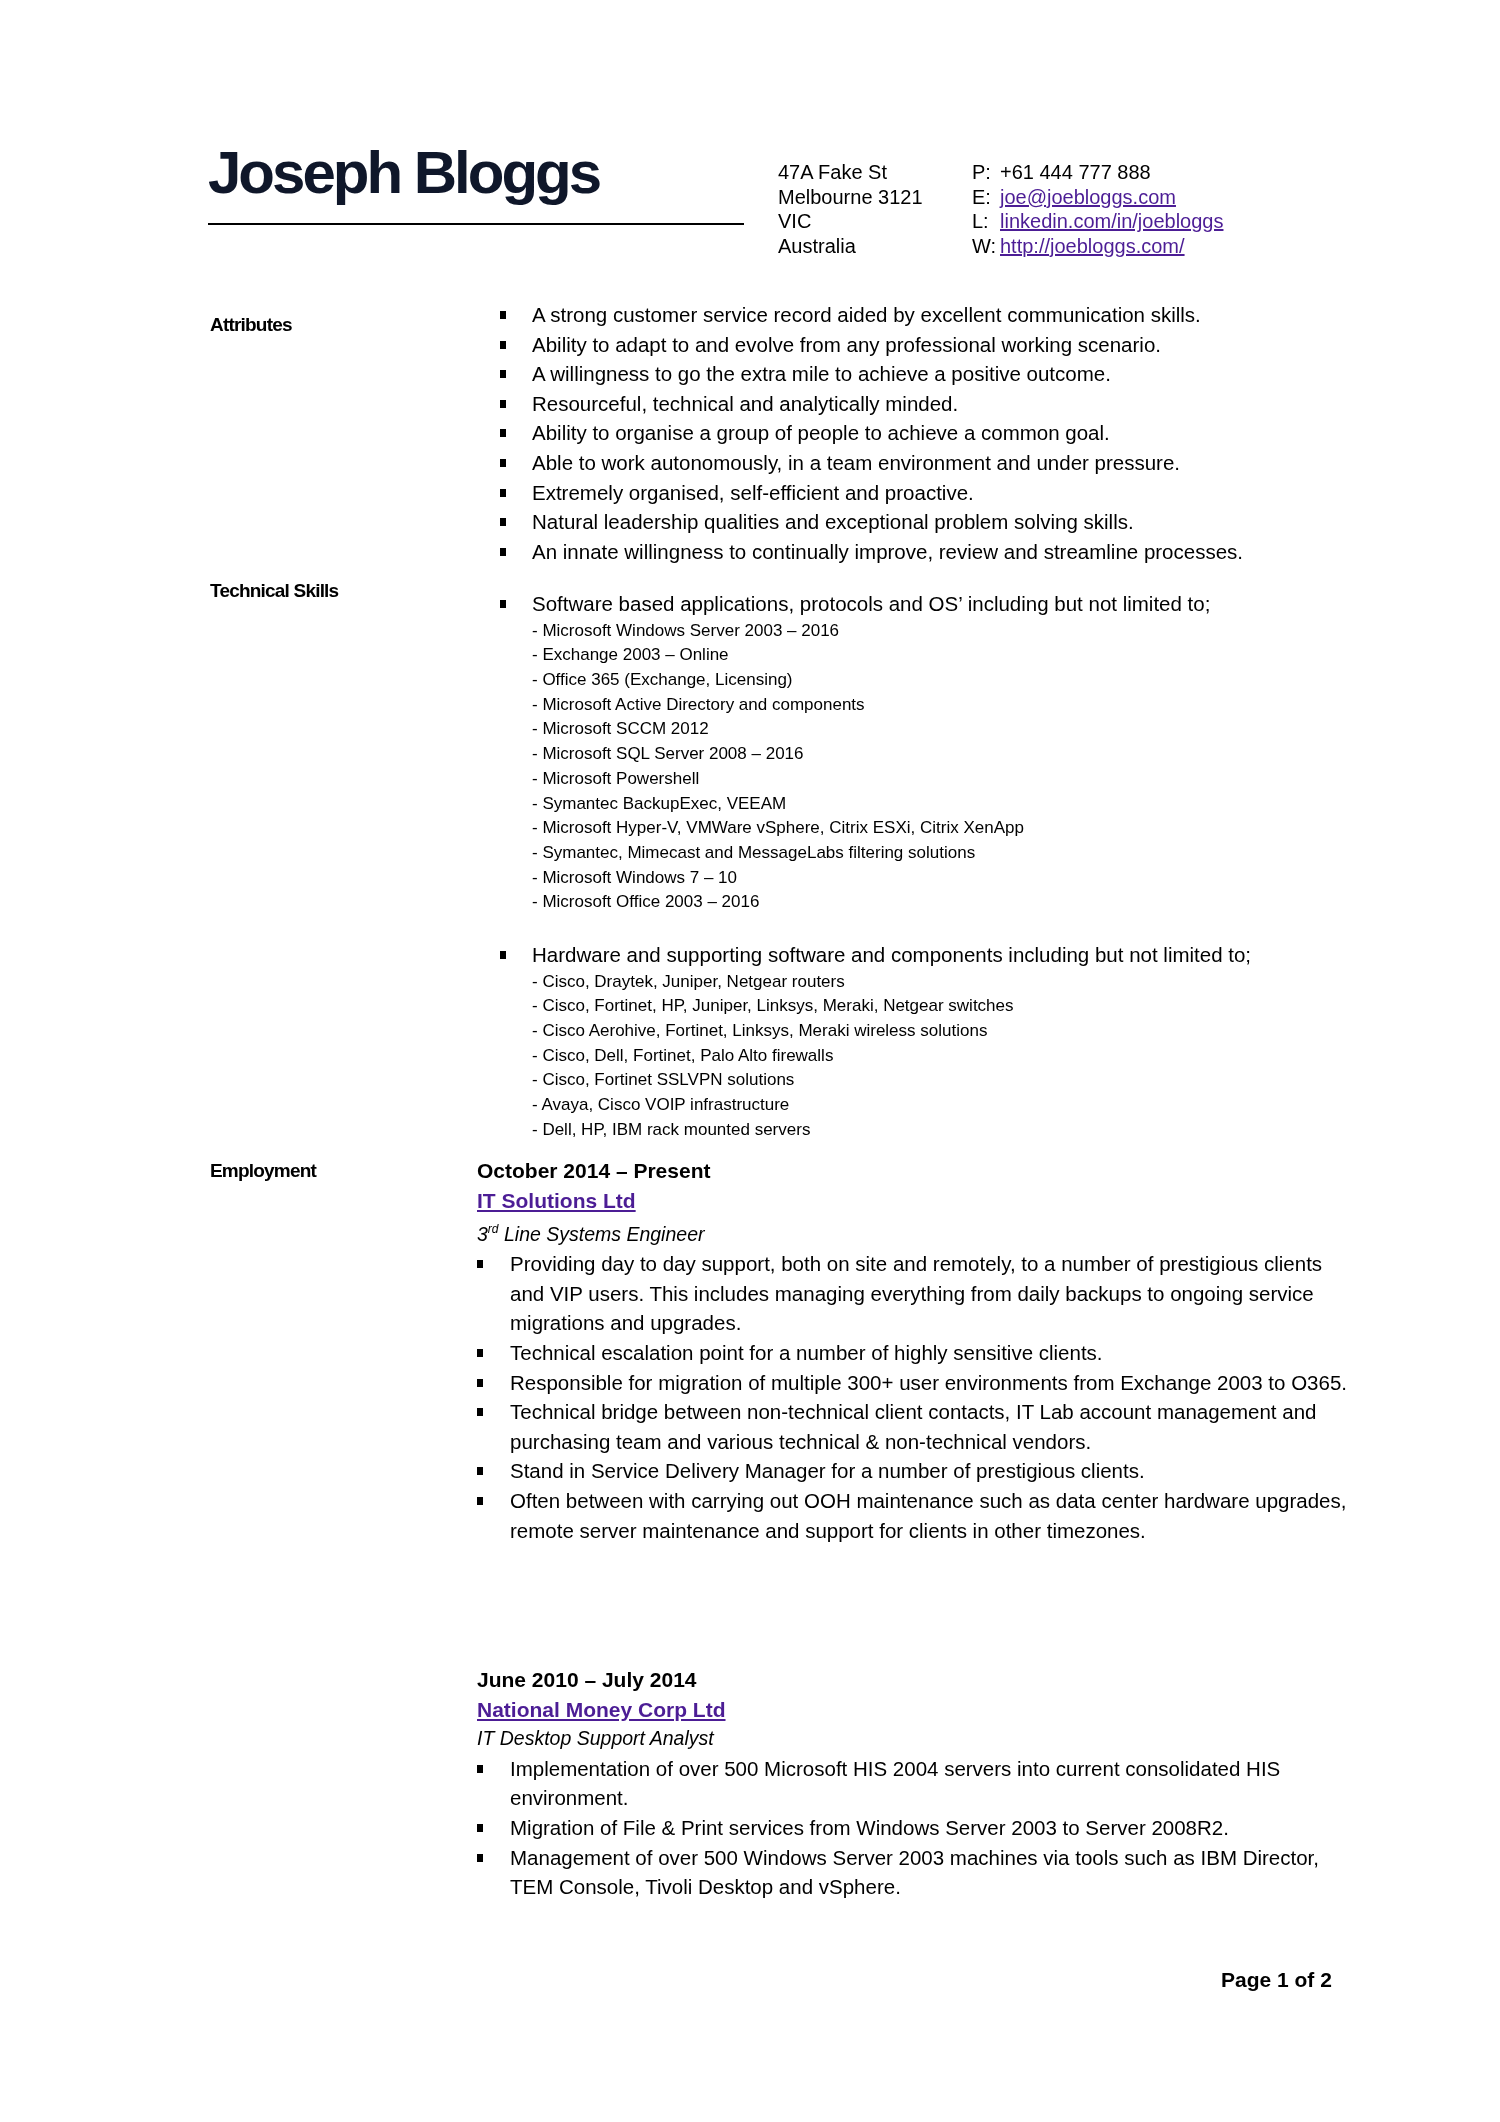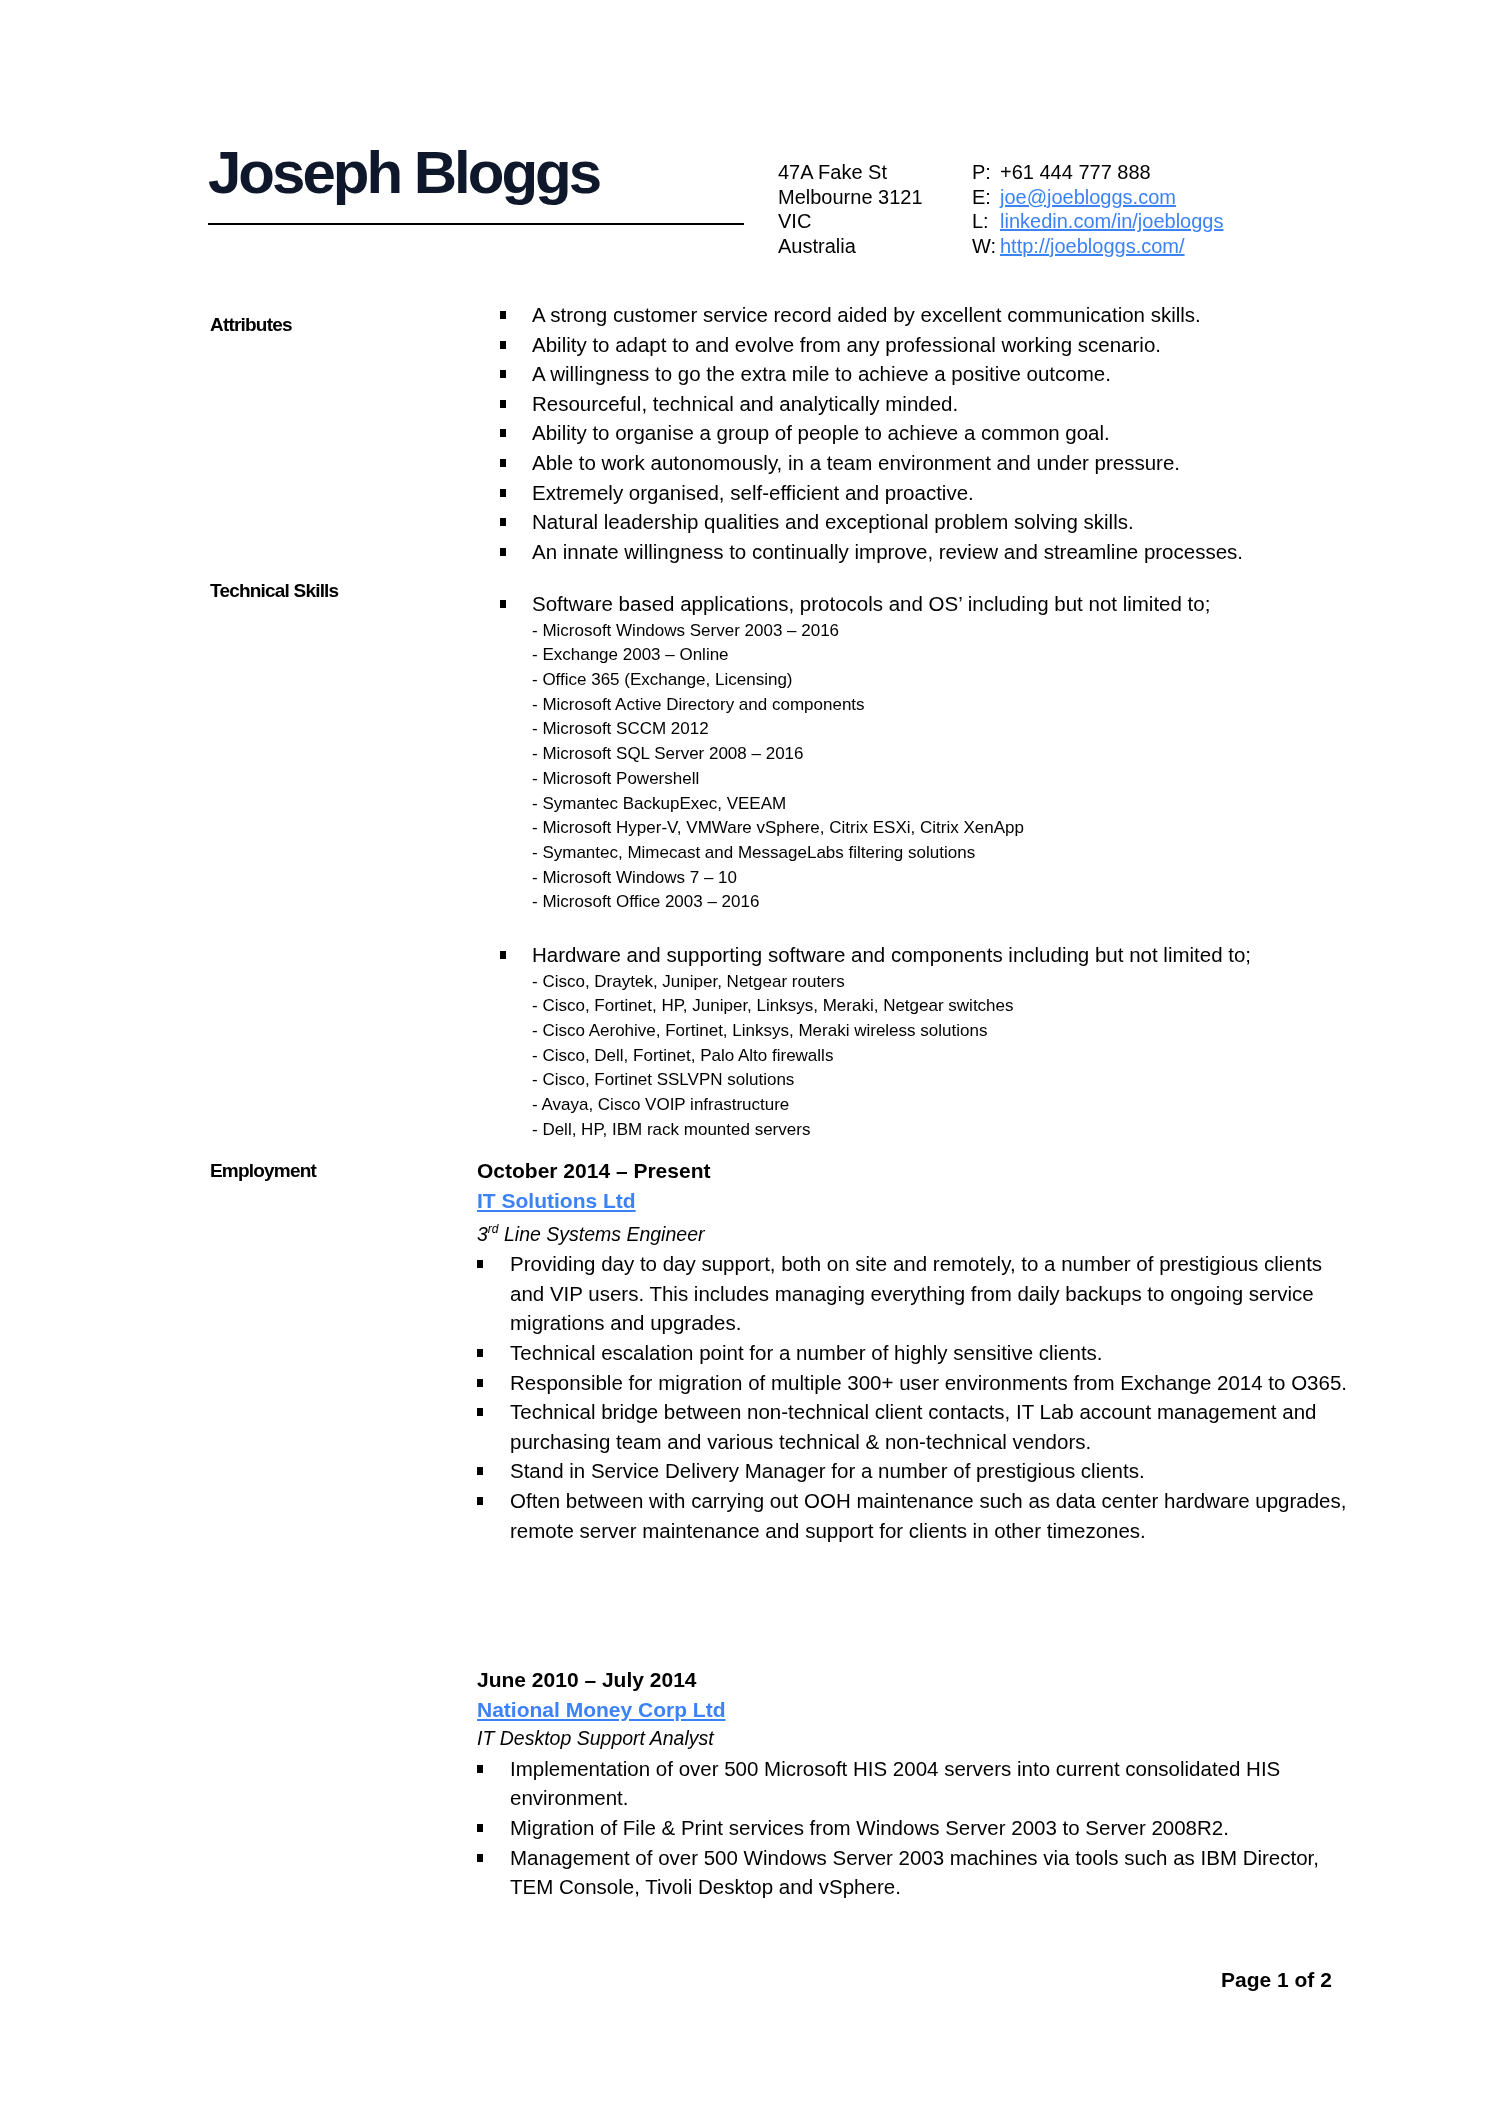--- a/index.html
+++ b/index.html
@@ -4,21 +4,21 @@
 <style>
   html,body{margin:0;padding:0;background:#fff;}
   body{width:1500px;height:2122px;position:relative;overflow:hidden;font-family:"Liberation Sans",sans-serif;color:#000;}
   .name{position:absolute;left:208px;top:138px;font-family:"Liberation Sans",sans-serif;font-weight:bold;font-size:60px;letter-spacing:-3px;color:#0f172a;line-height:70px;}
   .rule{position:absolute;left:208px;top:223px;width:536px;height:2px;background:#000;}
   .addr,.contact{position:absolute;top:160px;font-size:20px;line-height:24.7px;}
   .addr{left:778px;}
   .contact{left:972px;}
   .contact .row{white-space:nowrap;}
   .contact .k{display:inline-block;width:28px;}
-  a{color:#3b82f6;text-decoration:underline;}
+  a{color:#4c1d95;text-decoration:underline;}
   .label{position:absolute;left:210px;font-weight:bold;font-size:19px;letter-spacing:-0.8px;}
   .blist{position:absolute;left:483px;margin:17px;padding:0;list-style:none;font-size:20.5px;line-height:29.6px;}
   .blist li{position:relative;padding-left:32px;white-space:nowrap;}
   .bullet{position:absolute;left:0;top:11px;width:6px;height:8px;background:#000;}
   .sub{font-size:17px;line-height:24.7px;padding-left:32px;white-space:nowrap;}
   .job{position:absolute;left:477px;font-size:20.5px;line-height:29.6px;width:880px;}
   .job .date{font-weight:bold;font-size:21px;}
   .job .company{font-weight:bold;font-size:21px;}
   .job .title{font-style:italic;font-size:19.5px;}
   .job ul{margin:0;padding:0;list-style:none;}
@@ -98,21 +98,21 @@
 
 <div class="label" style="top:1160px;">Employment</div>
 <div id="jobs">
     <div class="job" style="top: 1156px;">
       <div class="date">October 2014 – Present</div>
       <div><a href="#" class="company">IT Solutions Ltd</a></div>
       <div class="title"><span>3</span><sup style="font-size: 12px;">rd</sup><span> Line Systems Engineer</span></div>
       <ul>
         <li><span class="bullet"></span><span>Providing day to day support, both on site and remotely, to a number of prestigious clients and VIP users. This includes managing everything from daily backups to ongoing service migrations and upgrades.</span></li>
         <li><span class="bullet"></span><span>Technical escalation point for a number of highly sensitive clients.</span></li>
-        <li><span class="bullet"></span><span>Responsible for migration of multiple 300+ user environments from Exchange 2014 to O365.</span></li>
+        <li><span class="bullet"></span><span>Responsible for migration of multiple 300+ user environments from Exchange 2003 to O365.</span></li>
         <li><span class="bullet"></span><span>Technical bridge between non-technical client contacts, IT Lab account management and purchasing team and various technical &amp; non-technical vendors.</span></li>
         <li><span class="bullet"></span><span>Stand in Service Delivery Manager for a number of prestigious clients.</span></li>
         <li><span class="bullet"></span><span>Often between with carrying out OOH maintenance such as data center hardware upgrades, remote server maintenance and support for clients in other timezones.</span></li>
       </ul>
     </div>
     <div class="job" style="top: 1665px;">
       <div class="date">June 2010 – July 2014</div>
       <div><a href="#" class="company">National Money Corp Ltd</a></div>
       <div class="title"><span>IT Desktop Support Analyst</span></div>
       <ul>

